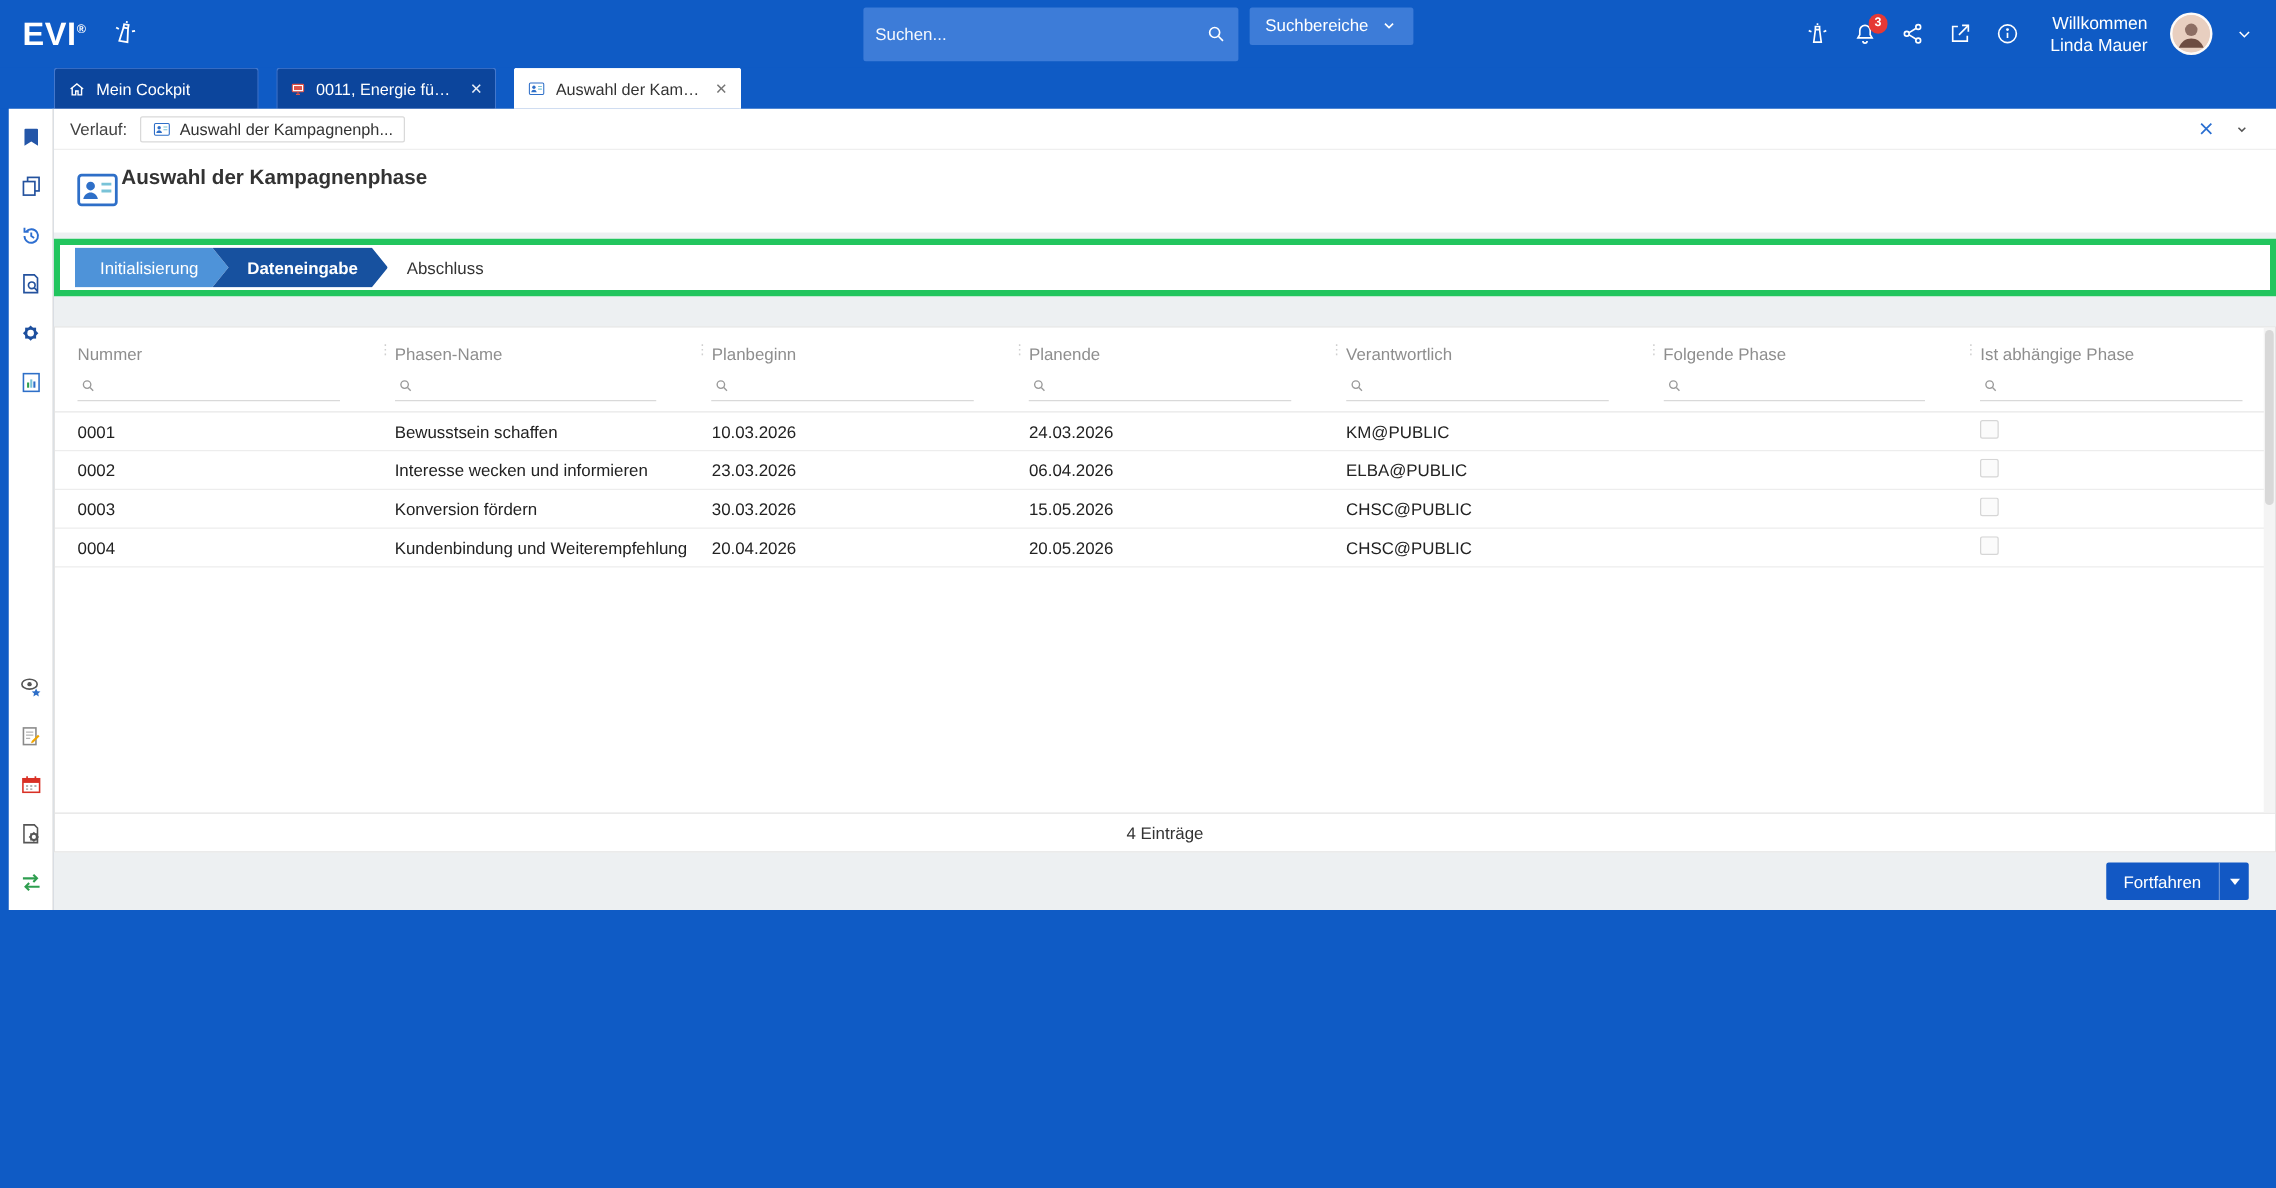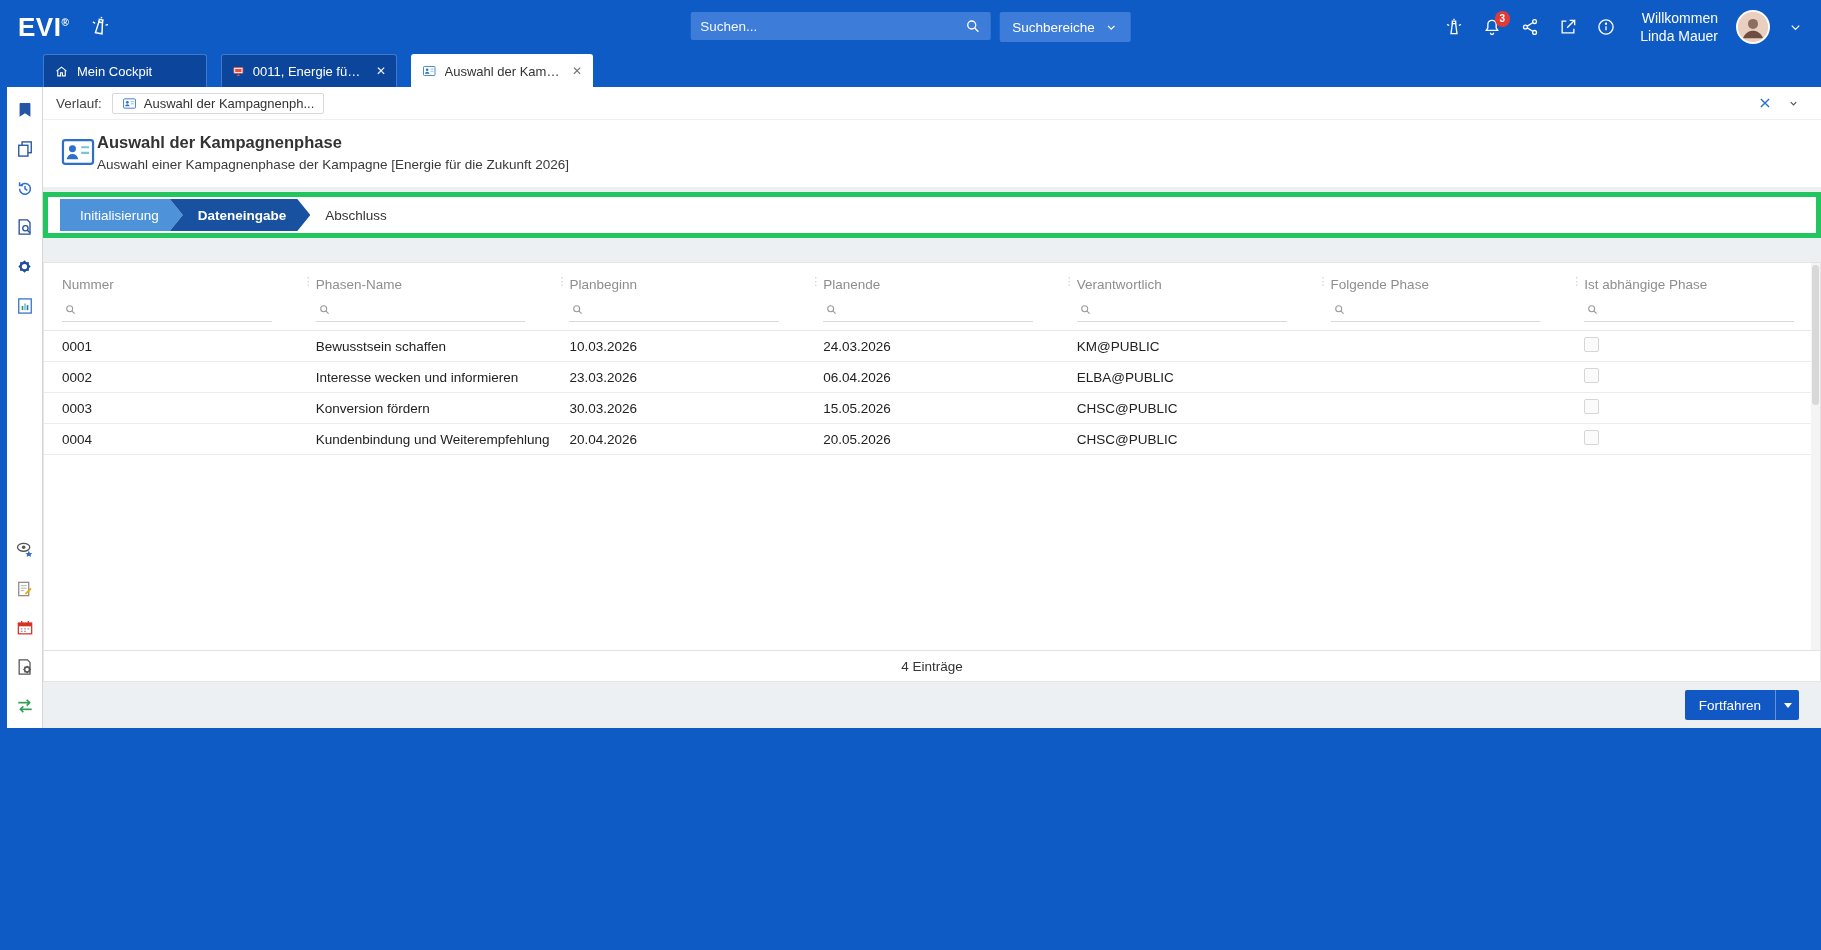--- a/index.html
+++ b/index.html
@@ -15,21 +15,21 @@
     position:relative; height:54px; background:#0F5BC5; color:#fff;
     display:flex; align-items:center; padding:0 18px;
   }
   .logo-wrap { display:flex; align-items:flex-start; gap:20px; }
   .logo { font-size:26px; font-weight:bold; letter-spacing:.5px; line-height:1; }
   .logo sup { font-size:10px; }
   .logo-icon { margin-top:1px; transform:rotate(10deg); }
 
   .topbar-center { position:absolute; left:50%; transform:translateX(-50%); display:flex; gap:9px; }
   .searchbox {
-    width:300px; height:28px; background:#3D7CD8; border-radius:2px;
+    width:300px; height:43px; background:#3D7CD8; border-radius:2px;
     display:flex; align-items:center; padding:0 10px;
   }
   .searchbox input {
     flex:1; background:transparent; border:none; outline:none;
     color:#fff; font-size:13.5px; font-family:inherit;
   }
   .searchbox input::placeholder { color:#fff; opacity:.95; }
   .searchareas {
     height:30px; background:#3D7CD8; border-radius:2px; border:none; color:#fff;
     display:flex; align-items:center; gap:10px; padding:0 13px; font-size:13.5px;
@@ -369,21 +369,20 @@
 
     <div class="page-header">
       <svg width="38" height="38" viewBox="0 0 24 24">
         <rect x="2.5" y="4.5" width="19" height="15" rx="1.5" fill="#fff" stroke="#2e6fc8" stroke-width="1.4"></rect>
         <circle cx="8.5" cy="10" r="2.2" fill="#2e6fc8"></circle>
         <path d="M4.8 16.5c.5-2.2 2-3.3 3.7-3.3s3.2 1.1 3.7 3.3z" fill="#2e6fc8"></path>
         <path d="M14 9h5M14 12.5h5" stroke="#79c3d8" stroke-width="1.4"></path>
       </svg>
       <div>
         <div class="page-title">Auswahl der Kampagnenphase</div>
-        <div class="page-subtitle">Auswahl einer Kampagnenphase der Kampagne [Energie für die Zukunft 2026]</div>
       </div>
     </div>
 
     <div class="wizard">
       <div class="step done">Initialisierung</div>
       <div class="step active">Dateneingabe</div>
       <div class="step pending">Abschluss</div>
     </div>
 
     <section class="table-panel">

